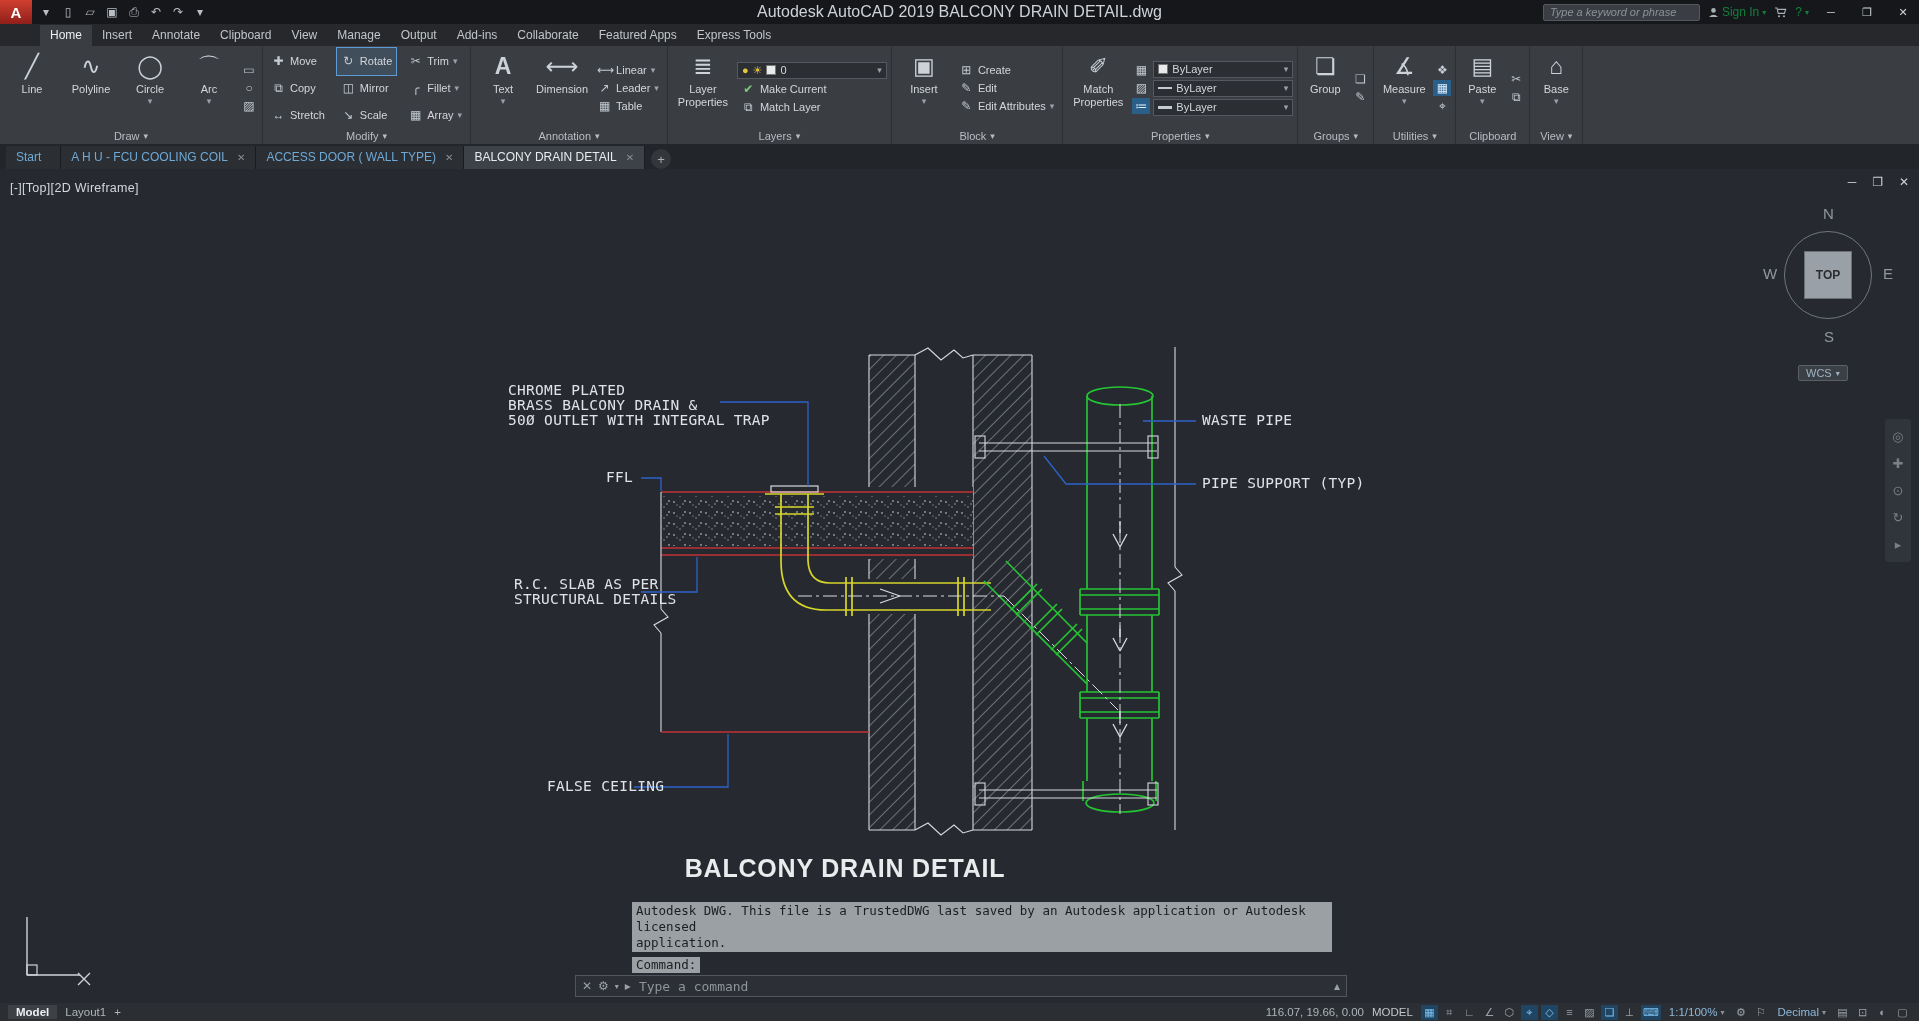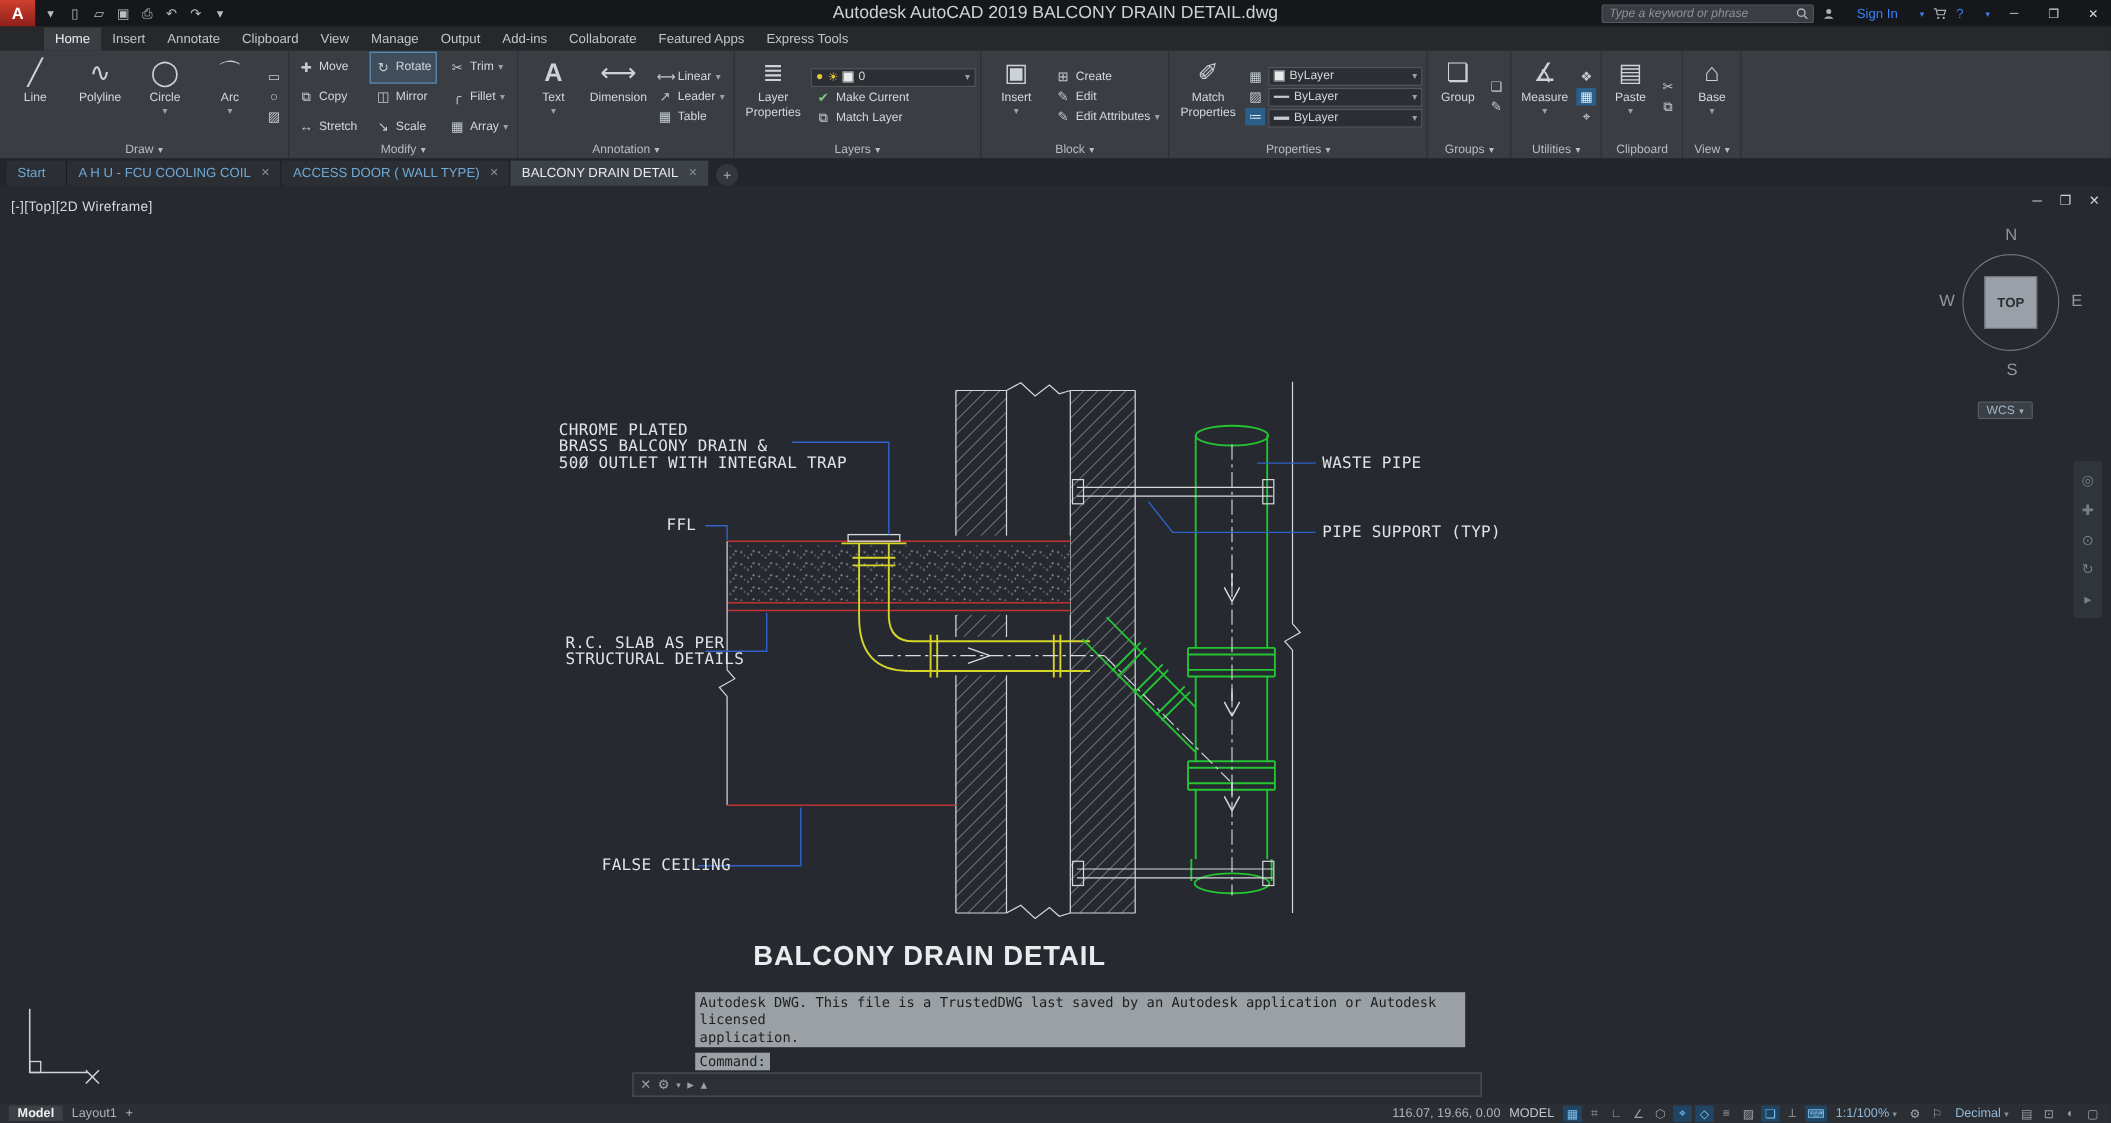--- a/index.html
+++ b/index.html
@@ -9,26 +9,26 @@
   
   #titlebar { position:relative; height:24px; background:#15171a; display:flex; align-items:center;
               color:#c9cdd1; font-size:12px; }
   .acad-logo { width:32px; height:24px; background:linear-gradient(#d0402f,#8f1f1a); color:#fff;
                font-weight:bold; font-size:15px; display:flex; align-items:center; justify-content:center; }
   .qat { display:flex; align-items:center; gap:2px; padding-left:4px; }
   .qat-icon { width:20px; text-align:center; color:#b9bec4; font-size:12px; cursor:default; }
   .tb-title { position:absolute; left:0; right:0; top:0; height:24px; line-height:24px; text-align:center;
               color:#cfd3d7; pointer-events:none; font-size:16px; }
   .tb-right { margin-left:auto; display:flex; align-items:center; gap:8px; padding-right:2px; z-index:2; }
-  .searchbox { display:flex; align-items:center; width:193px; height:17px; background:#3a3e44;
+  .searchbox { display:flex; align-items:center; width:157px; height:17px; background:#3a3e44;
                border:1px solid #54585e; border-radius:2px; padding:0 4px; gap:4px; }
   .searchbox input { flex:1; background:transparent; border:none; outline:none; color:#cfd3d7;
                      font-size:11px; font-style:italic; }
   .searchbox input::placeholder { color:#8d9298; font-style:italic; }
-  .tb-ic { color:#3b82f6; font-size:12px; display:flex; align-items:center; gap:20px; }
+  .tb-ic { color:#15803d; font-size:12px; display:flex; align-items:center; gap:3px; }
   .winbtn { width:28px; height:24px; display:flex; align-items:center; justify-content:center;
             color:#cfd3d7; font-size:11px; }
 
   
   #ribbon-tabs { height:22px; background:#26282b; display:flex; align-items:flex-end; padding-left:40px;
                  font-size:12px; color:#c2c6ca; }
   .rtab { padding:3px 10px 4px; white-space:nowrap; }
   .rtab.active { background:#3a3e43; color:#eceef0; }
 
   
@@ -662,20 +662,21 @@
     </div>
     <div><span class="cmdline">Command:</span></div>
     <div><span class="cmdline">Command:</span></div>
   </div>
 
   <div id="cmdbar">
     <span>✕</span>
     <span>⚙</span>
     <span style="font-size:8px">▾</span>
     <span>▸</span>
+    <input placeholder="Type a command" style="">
     <span>▴</span>
   </div>
 </div>
 
 <footer id="statusbar">
   <span id="model-tab">Model</span>
   <span class="sb-text">Layout1</span>
   <span class="sb-text">+</span>
   <span class="spacer"></span>
   <span class="sb-text">116.07, 19.66, 0.00</span>

